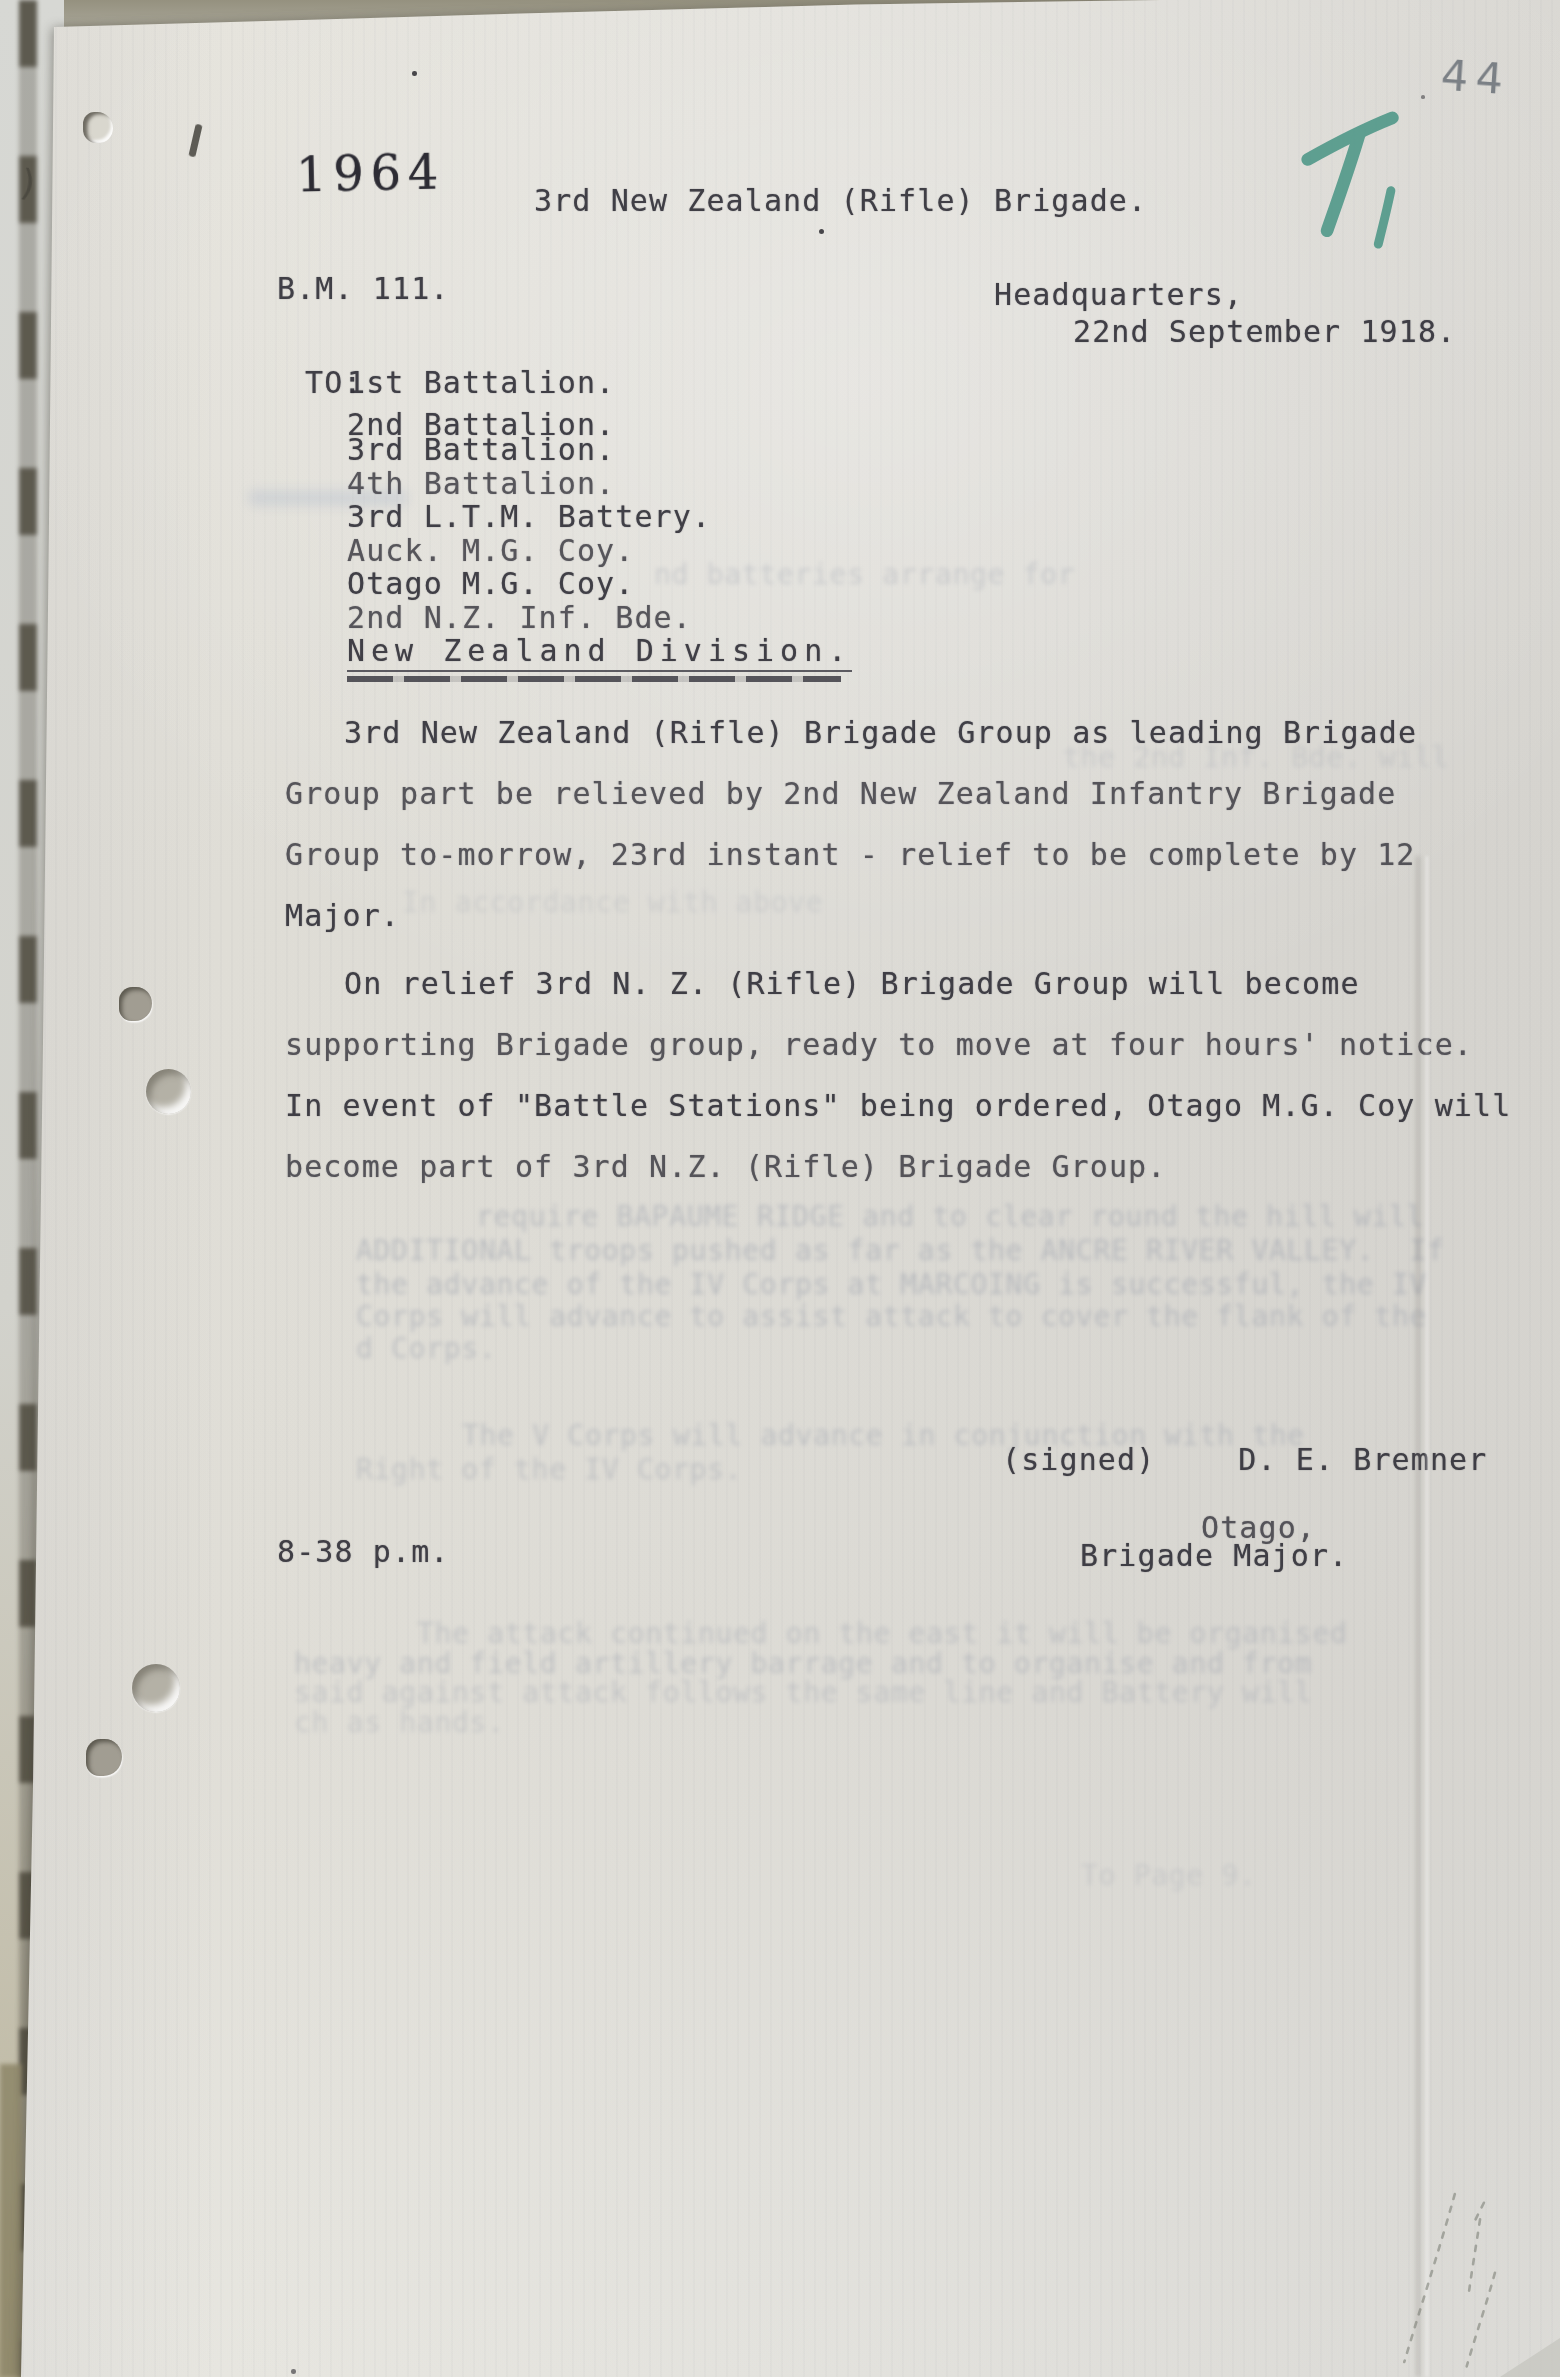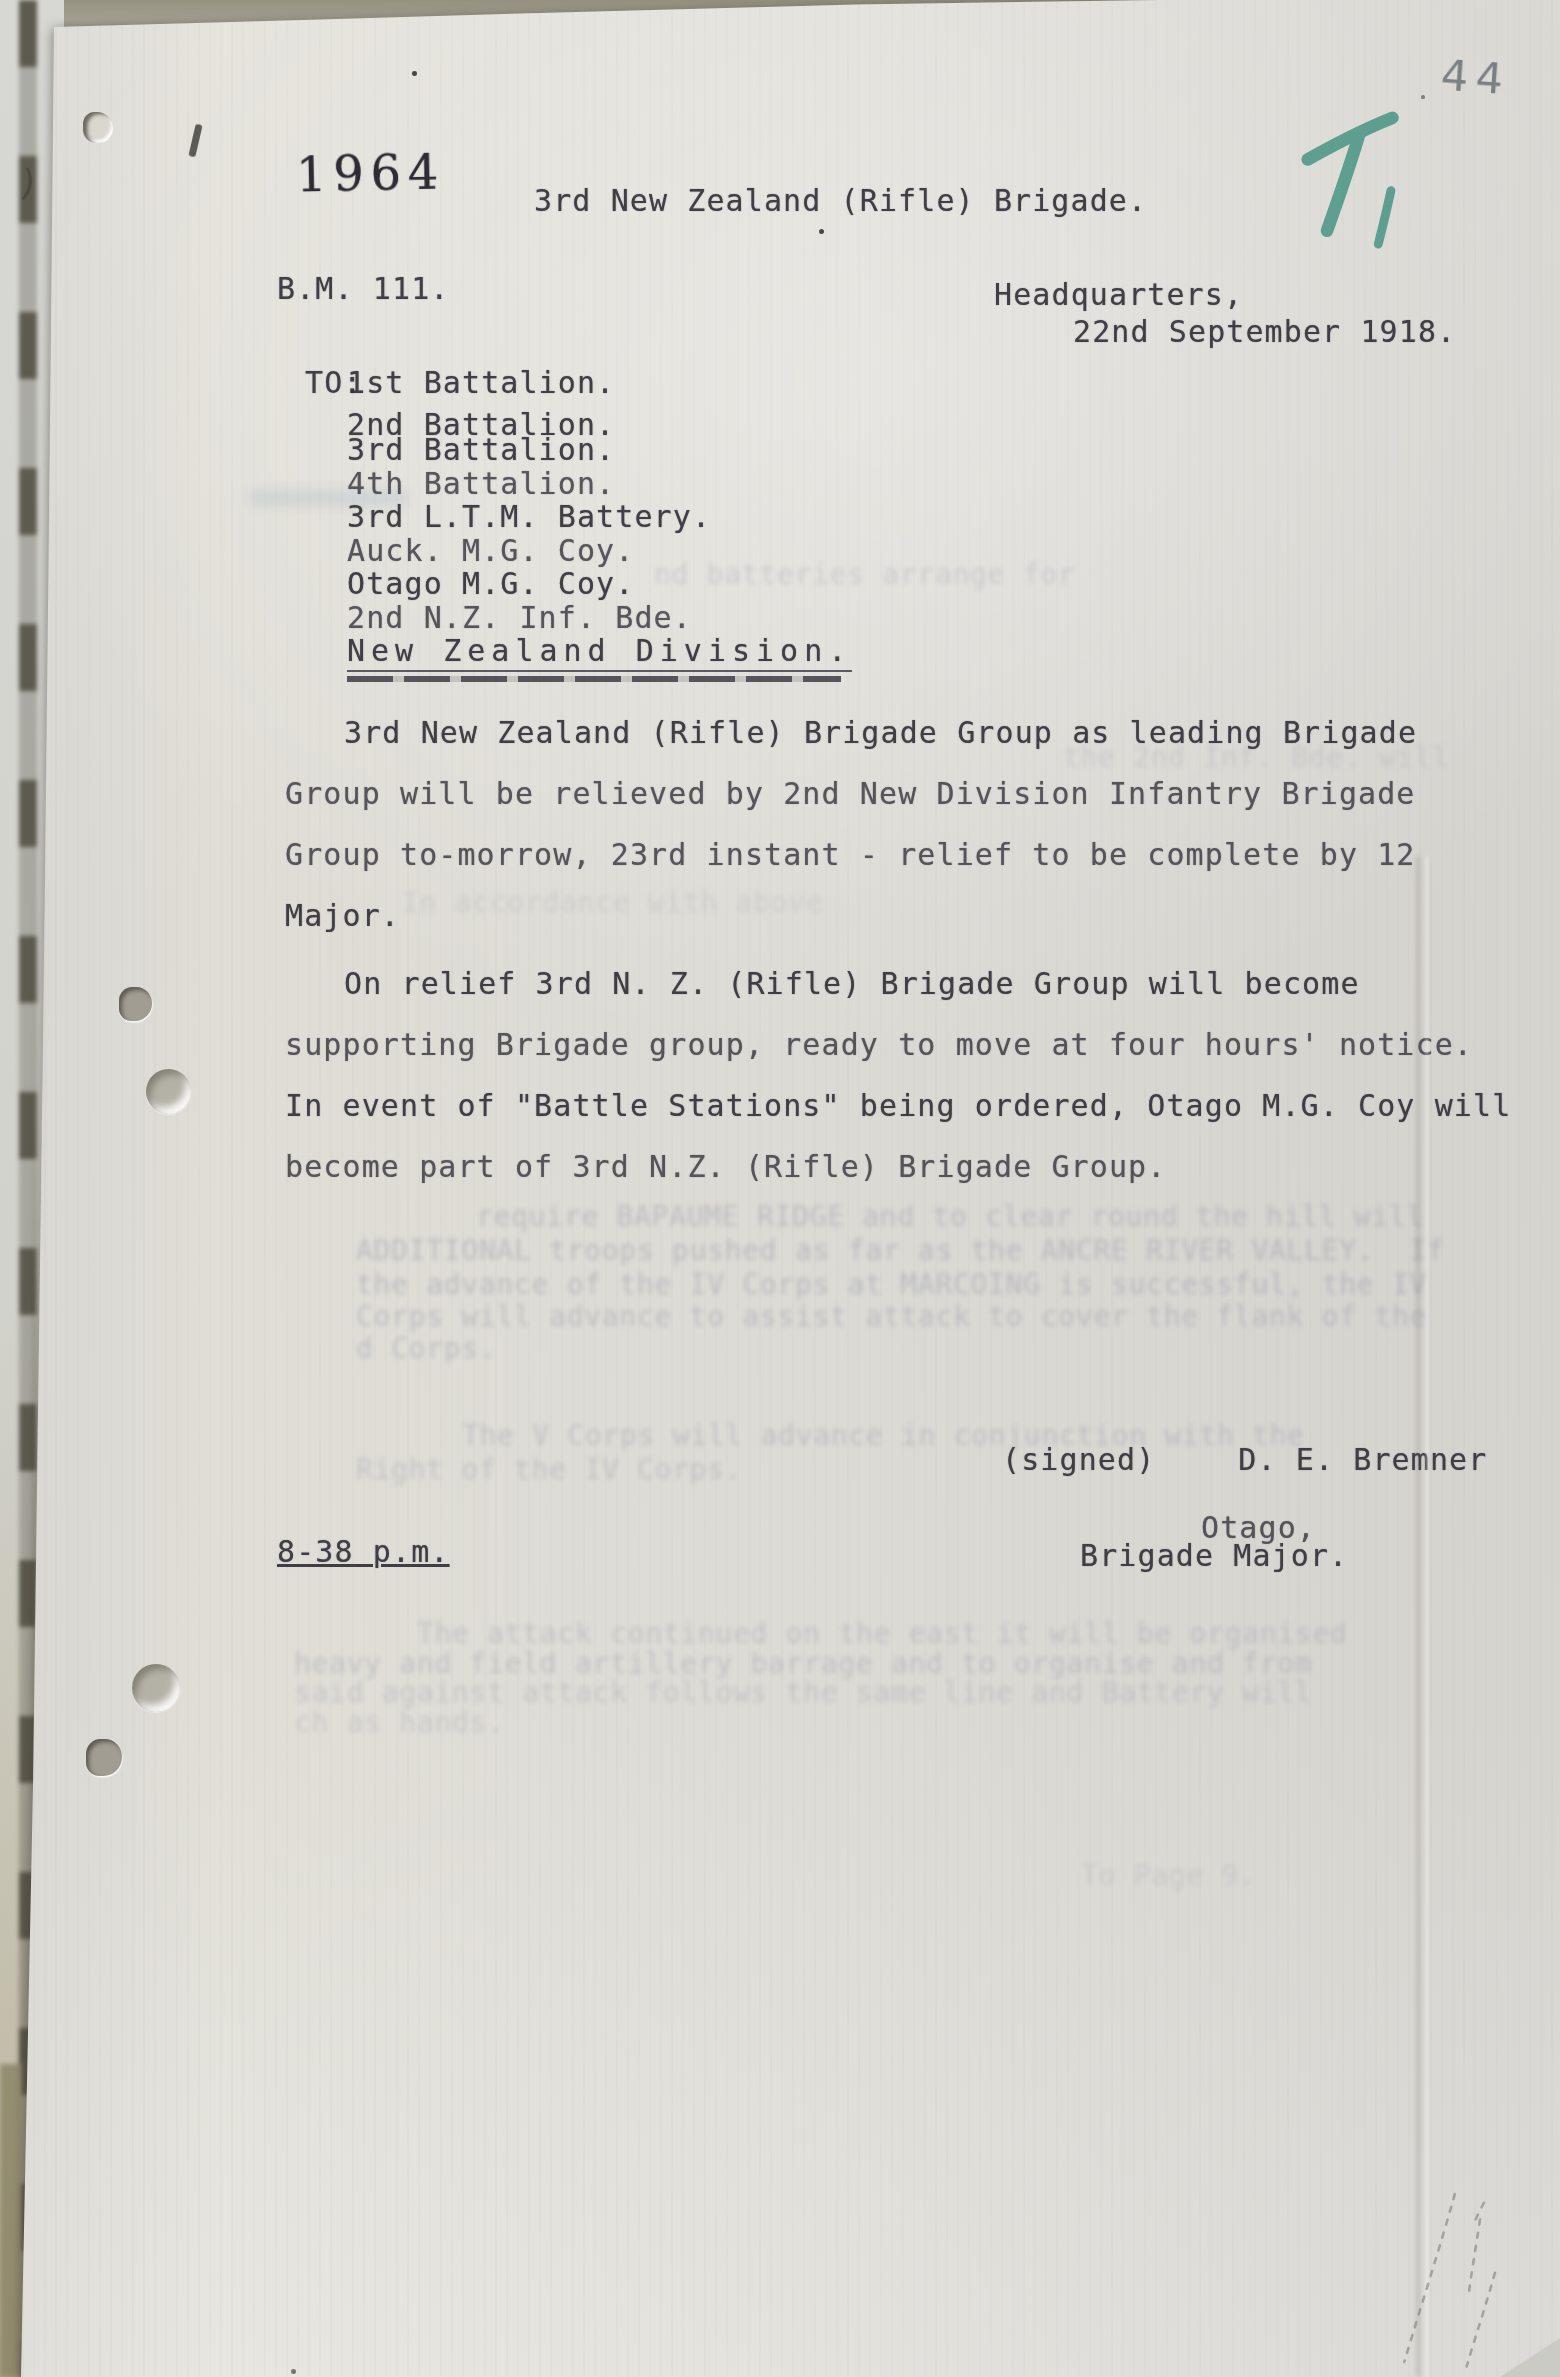--- a/index.html
+++ b/index.html
@@ -104,33 +104,33 @@
       <div class="tl" style="left:347px;top:433px;">3rd Battalion.</div>
       <div class="tl faded" style="left:347px;top:467px;">4th Battalion.</div>
       <div class="tl" style="left:347px;top:500px;">3rd L.T.M. Battery.</div>
       <div class="tl faded" style="left:347px;top:534px;">Auck. M.G. Coy.</div>
       <div class="tl" style="left:347px;top:567px;">Otago M.G. Coy.</div>
       <div class="tl faded" style="left:347px;top:601px;">2nd N.Z. Inf. Bde.</div>
       <div class="tl" style="left:347px;top:634px;"><span class="u ls-wide">New Zealand Division.</span></div>
       <div class="heavy-bar"></div>
 
       <div class="tl" style="left:344px;top:716px;">3rd New Zealand (Rifle) Brigade Group as leading Brigade</div>
-      <div class="tl faded" style="left:285px;top:777px;">Group will be relieved by 2nd New Division Infantry Brigade</div>
+      <div class="tl faded" style="left:285px;top:777px;">Group part be relieved by 2nd New Zealand Infantry Brigade</div>
       <div class="tl faded" style="left:285px;top:838px;">Group to-morrow, 23rd instant - relief to be complete by 12</div>
       <div class="tl" style="left:285px;top:899px;">Major.</div>
 
       <div class="tl" style="left:344px;top:967px;">On relief 3rd N. Z. (Rifle) Brigade Group will become</div>
       <div class="tl faded" style="left:285px;top:1028px;text-align:right;">supporting Brigade group, ready to move at four hours' notice.</div>
       <div class="tl" style="left:285px;top:1089px;">In event of "Battle Stations" being ordered, Otago M.G. Coy will</div>
       <div class="tl faded" style="left:285px;top:1150px;">become part of 3rd N.Z. (Rifle) Brigade Group.</div>
 
       <div class="tl" style="left:1002px;top:1443px;"><span>(signed)</span><span class="sig-gap">D. E. Bremner</span></div>
       <div class="tl faded" style="left:1201px;top:1511px;">Otago,</div>
       <div class="tl" style="left:1080px;top:1539px;">Brigade Major.</div>
-      <div class="tl" style="left:277px;top:1535px;text-decoration:underline;">8-38 p.m.</div>
+      <div class="tl" style="left:277px;top:1535px;">8-38 p.m.</div>
     </div>
 
     <div class="hole hole-divot" style="left:83px;top:112px;width:30px;height:31px;"></div>
     <div class="hole hole-torn" style="left:119px;top:987px;width:33px;height:34px;"></div>
     <div class="hole hole-punch" style="left:146px;top:1069px;width:45px;height:45px;"></div>
     <div class="hole hole-punch" style="left:132px;top:1664px;width:48px;height:48px;"></div>
     <div class="hole hole-torn" style="left:86px;top:1739px;width:36px;height:37px;"></div>
 
     <div class="crease-right"></div>
     <div class="crease-right2"></div>

